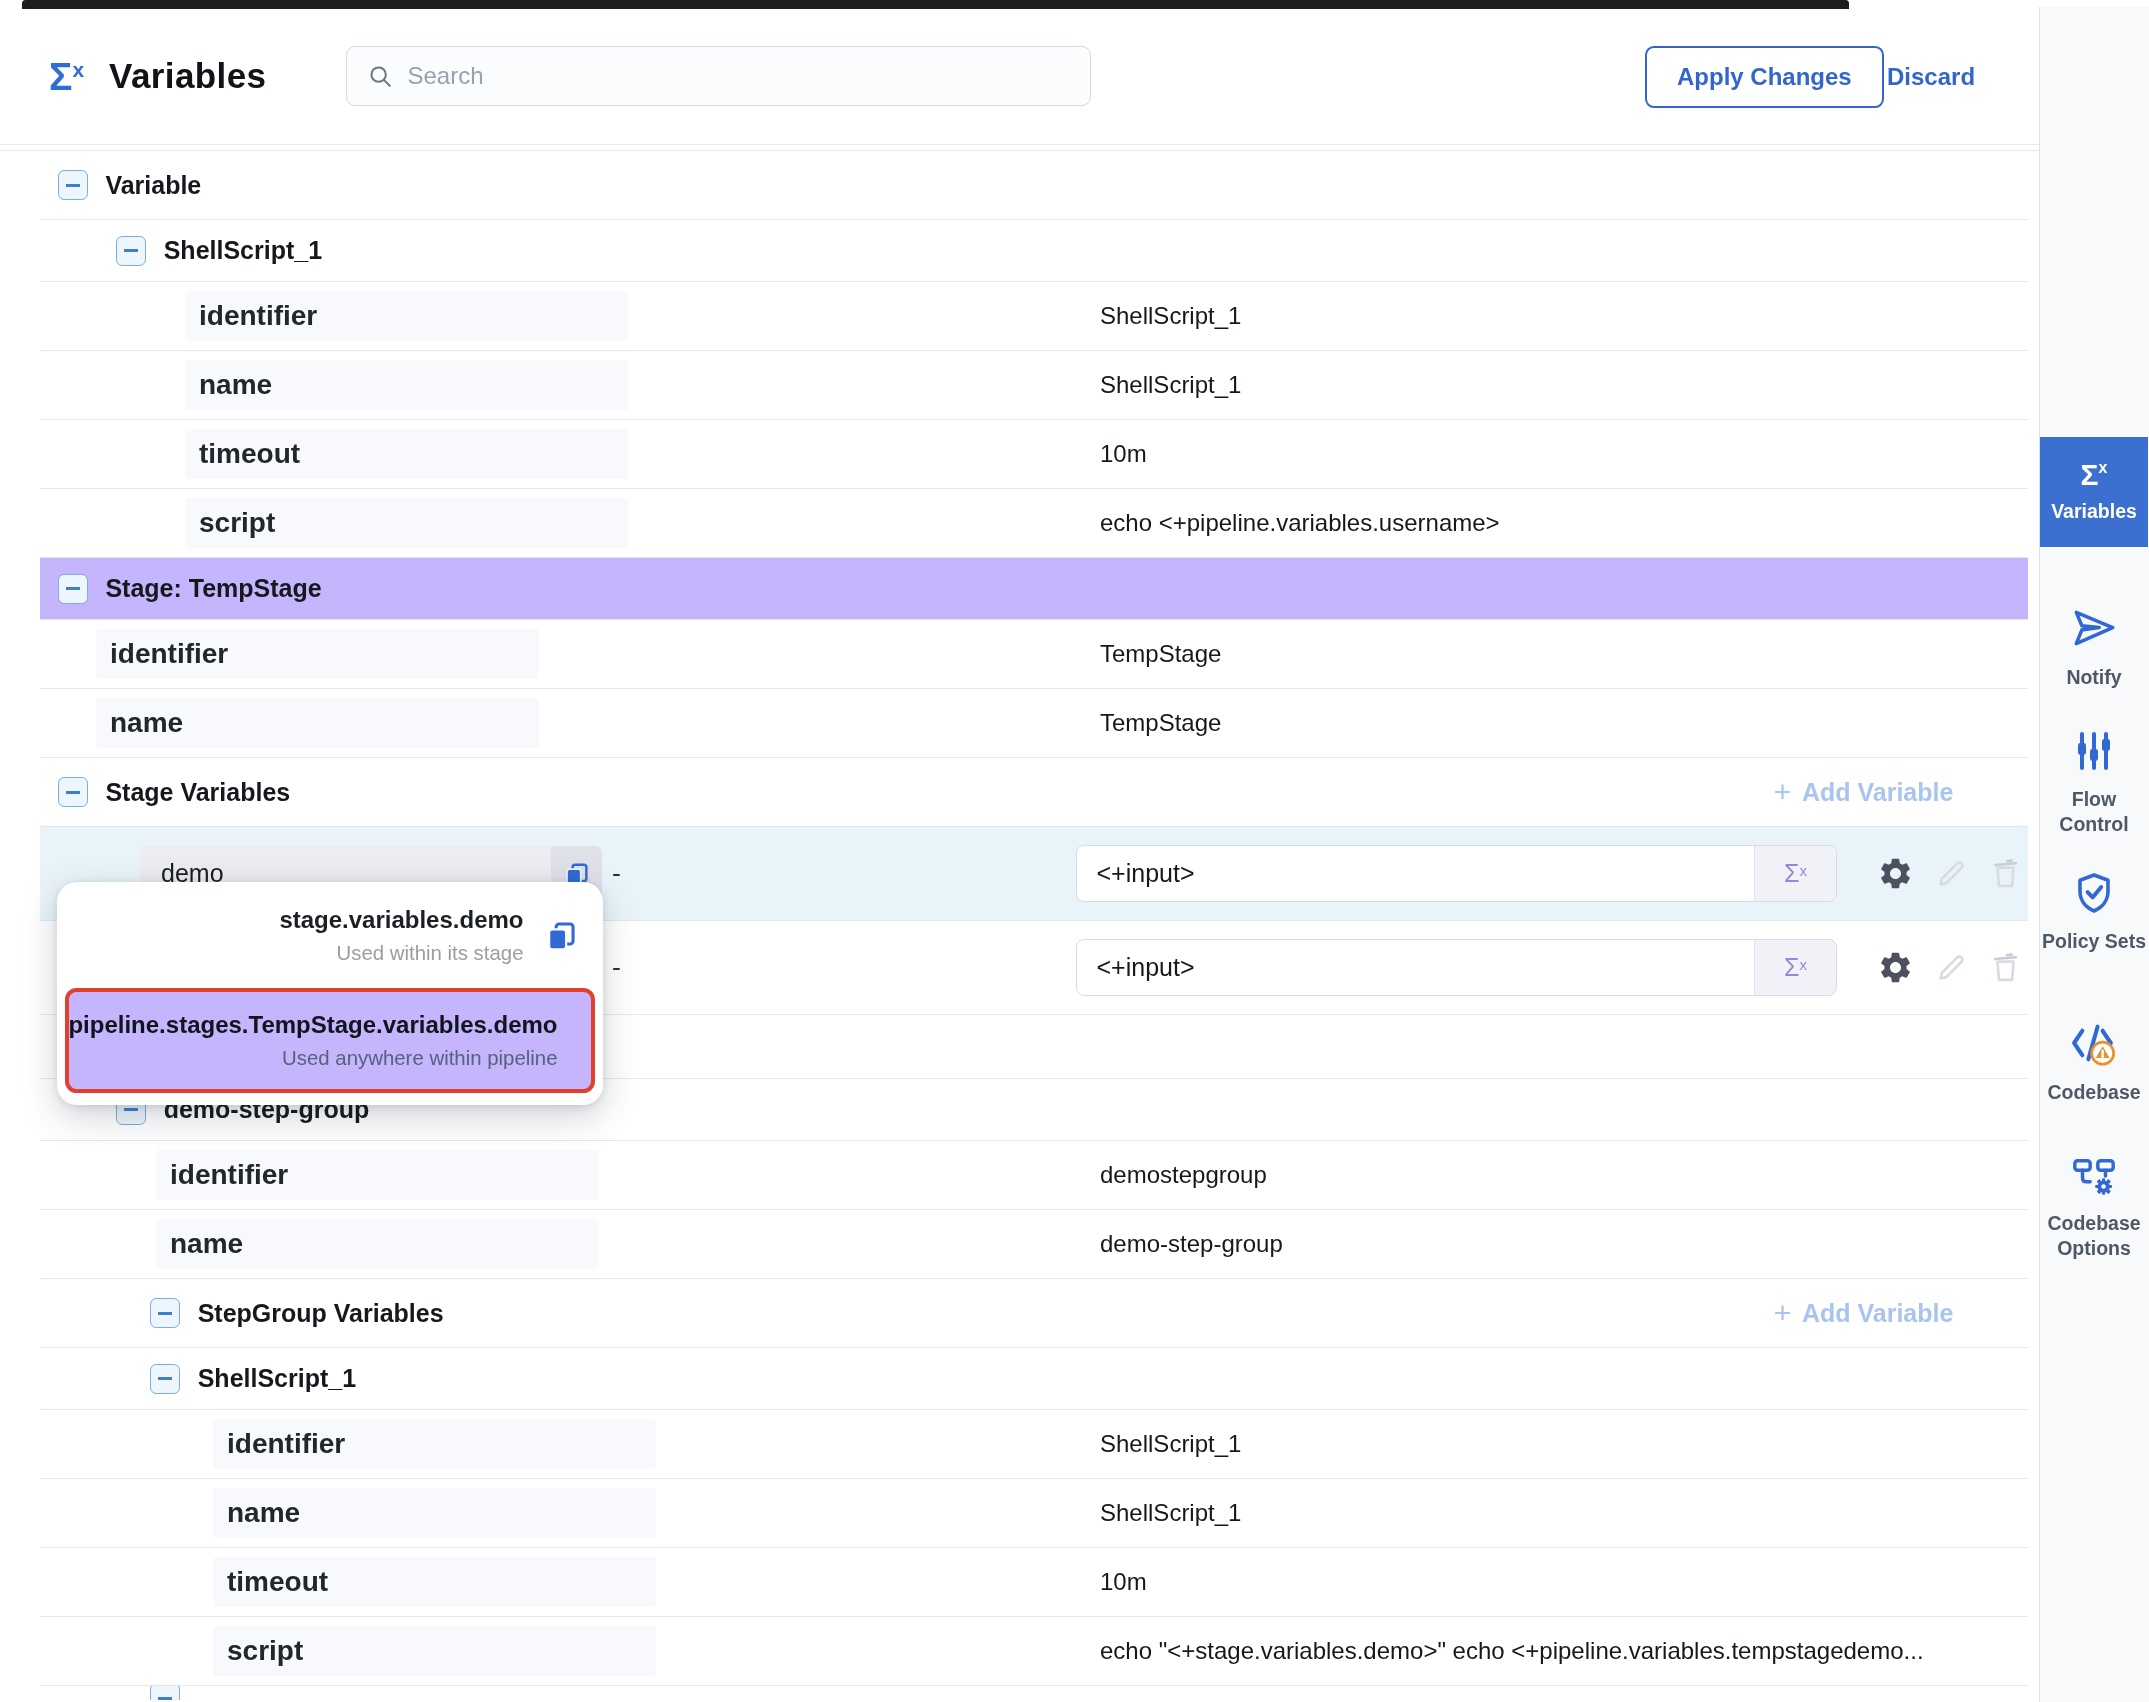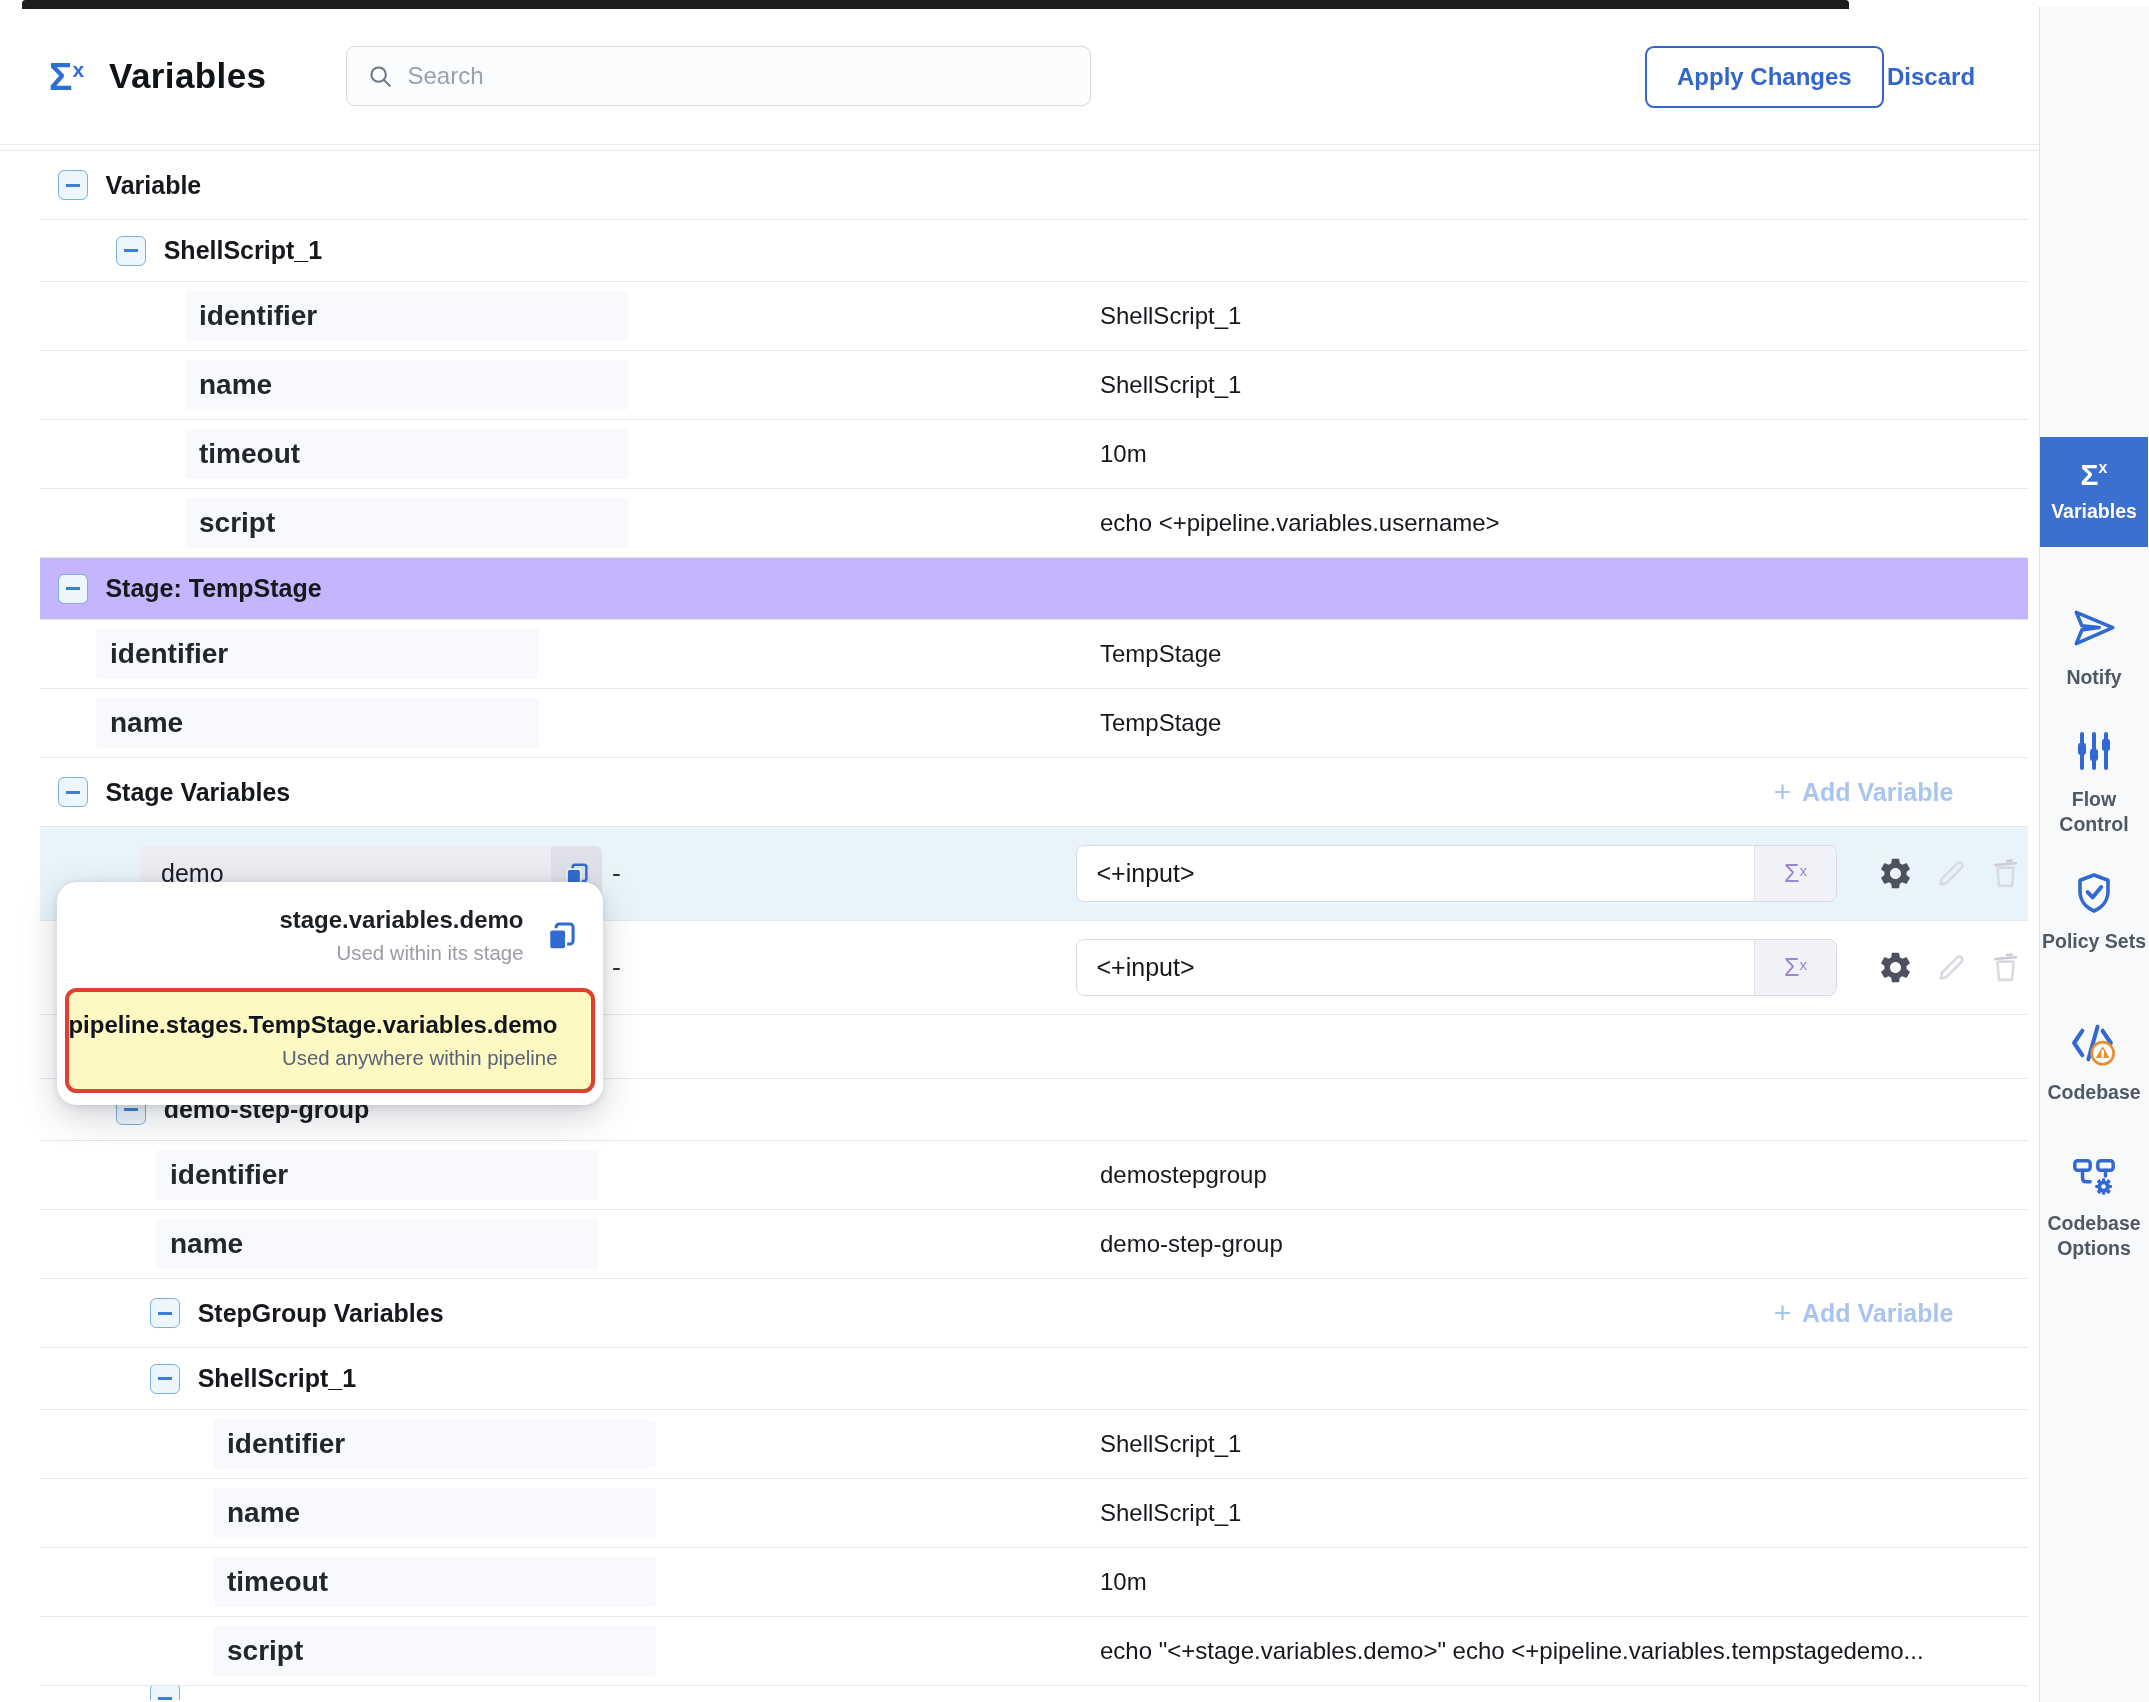--- a/index.html
+++ b/index.html
@@ -67,21 +67,21 @@
   .row-icons { position:absolute; left:1837px; display:flex; align-items:center; gap:19.5px; }
   .row-icons svg { cursor:pointer; }
 
   
   .popup { position:absolute; left:57px; top:882px; width:546px; height:223px; background:#fff; border-radius:20px;
     box-shadow:0 10.6px 35px rgba(40,50,70,.22), 0 1.8px 7px rgba(40,50,70,.12); z-index:60; padding-top:7px; }
   .popup-item { height:92px; display:flex; align-items:center; justify-content:flex-end; padding-right:23px; gap:19.5px; cursor:pointer; }
   .pi-text { text-align:right; }
   .pi-title { font-size:24px; font-weight:700; color:#1c2025; white-space:nowrap; }
   .pi-desc { font-size:20.4px; color:#9b9ca4; margin-top:8px; }
-  .popup-item.hl { margin:7px 8px 0 8px; height:105px; background:#fef9c3; border:4.4px solid #e2402f;
+  .popup-item.hl { margin:7px 8px 0 8px; height:105px; background:#c4b5fd; border:4.4px solid #e2402f;
     border-radius:11.5px; padding-right:14px; }
   .popup-item.hl .pi-title { color:#10141c; }
   .popup-item.hl .pi-desc { color:#56627b; }
 
   
   .partial { margin-left:110px; margin-top:10.6px; }
 
   
   .sidebar { position:absolute; left:2039px; top:7px; width:110px; height:1695px; background:#f7f9fa;
     border-left:1.8px solid #dde0e6; }

